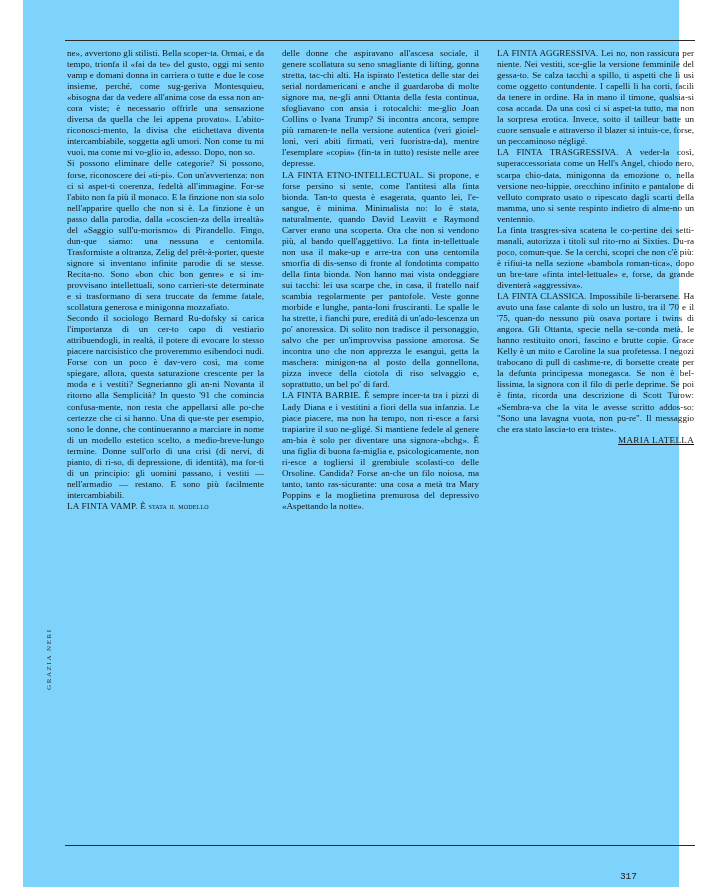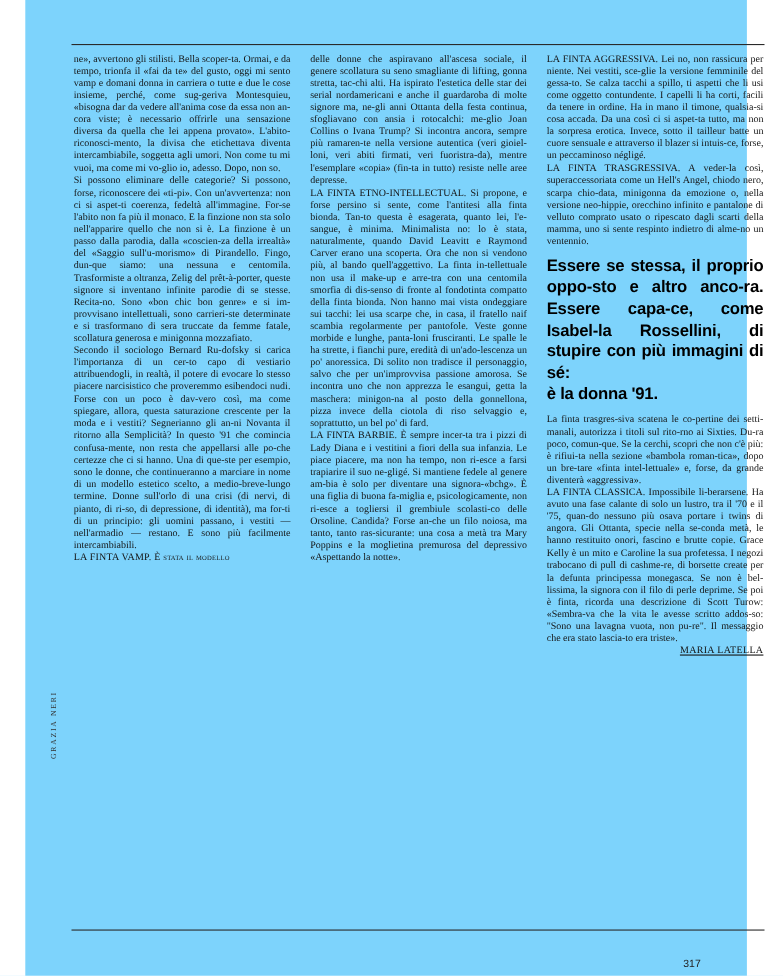--- a/index.html
+++ b/index.html
@@ -92,21 +92,21 @@
     font-size: 7px;
     letter-spacing: 1.6px;
     font-variant: small-caps;
     color: #333;
     white-space: nowrap;
   }
   .folio {
     position: absolute;
     right: 42px;
     top: 871px;
-    font-family: Liberation Sans, sans-serif;
+    font-family: Liberation Mono, monospace;
     font-size: 9.5px;
     color: #222;
   }
   .col .run-in {
     font-variant: small-caps;
     letter-spacing: 0.2px;
   }
   .sig {
     text-align: right;
     font-variant: small-caps;
@@ -134,24 +134,20 @@
     <div class="col">
       <p>delle donne che aspiravano all'ascesa sociale, il genere scollatura su seno smagliante di lifting, gonna stretta, tac-chi alti. Ha ispirato l'estetica delle star dei serial nordamericani e anche il guardaroba di molte signore ma, ne-gli anni Ottanta della festa continua, sfogliavano con ansia i rotocalchi: me-glio Joan Collins o Ivana Trump? Si incontra ancora, sempre più ramaren-te nella versione autentica (veri gioiel-loni, veri abiti firmati, veri fuoristra-da), mentre l'esemplare «copia» (fin-ta in tutto) resiste nelle aree depresse.</p>
       <p class="indent">LA FINTA ETNO-INTELLECTUAL. Si propone, e forse persino si sente, come l'antitesi alla finta bionda. Tan-to questa è esagerata, quanto lei, l'e-sangue, è minima. Minimalista no: lo è stata, naturalmente, quando David Leavitt e Raymond Carver erano una scoperta. Ora che non si vendono più, al bando quell'aggettivo. La finta in-tellettuale non usa il make-up e arre-tra con una centomila smorfia di dis-senso di fronte al fondotinta compatto della finta bionda. Non hanno mai vista ondeggiare sui tacchi: lei usa scarpe che, in casa, il fratello naif scambia regolarmente per pantofole. Veste gonne morbide e lunghe, panta-loni frusciranti. Le spalle le ha strette, i fianchi pure, eredità di un'ado-lescenza un po' anoressica. Di solito non tradisce il personaggio, salvo che per un'improvvisa passione amorosa. Se incontra uno che non apprezza le esangui, getta la maschera: minigon-na al posto della gonnellona, pizza invece della ciotola di riso selvaggio e, soprattutto, un bel po' di fard.</p>
       <p class="indent">LA FINTA BARBIE. È sempre incer-ta tra i pizzi di Lady Diana e i vestitini a fiori della sua infanzia. Le piace piacere, ma non ha tempo, non ri-esce a farsi trapiarire il suo ne-gligé. Si mantiene fedele al genere am-bia è solo per diventare una signora-«bchg». È una figlia di buona fa-miglia e, psicologicamente, non ri-esce a togliersi il grembiule scolasti-co delle Orsoline. Candida? Forse an-che un filo noiosa, ma tanto, tanto ras-sicurante: una cosa a metà tra Mary Poppins e la moglietina premurosa del depressivo «Aspettando la notte».</p>
     </div>
 
     <div class="col">
       <p>LA FINTA AGGRESSIVA. Lei no, non rassicura per niente. Nei vestiti, sce-glie la versione femminile del gessa-to. Se calza tacchi a spillo, ti aspetti che li usi come oggetto contundente. I capelli li ha corti, facili da tenere in ordine. Ha in mano il timone, qualsia-si cosa accada. Da una così ci si aspet-ta tutto, ma non la sorpresa erotica. Invece, sotto il tailleur batte un cuore sensuale e attraverso il blazer si intuis-ce, forse, un peccaminoso négligé.</p>
       <p class="indent">LA FINTA TRASGRESSIVA. A veder-la così, superaccessoriata come un Hell's Angel, chiodo nero, scarpa chio-data, minigonna da emozione o, nella versione neo-hippie, orecchino infinito e pantalone di velluto comprato usato o ripescato dagli scarti della mamma, uno si sente respinto indietro di alme-no un ventennio.</p>
 
-      <div class="pull">
-        <span>Essere se stessa, il proprio oppo-sto e altro anco-ra. Essere capa-ce, come Isabel-la Rossellini, di stupire con più immagini di sé:</span>
-        <span class="last">è la donna '91.</span>
-      </div>
 
       <p>La finta trasgres-siva scatena le co-pertine dei setti-manali, autorizza i titoli sul rito-rno ai Sixties. Du-ra poco, comun-que. Se la cerchi, scopri che non c'è più: è rifiui-ta nella sezione «bambola roman-tica», dopo un bre-tare «finta intel-lettuale» e, forse, da grande diventerà «aggressiva».</p>
       <p>LA FINTA CLASSICA. Impossibile li-berarsene. Ha avuto una fase calante di solo un lustro, tra il '70 e il '75, quan-do nessuno più osava portare i twins di angora. Gli Ottanta, specie nella se-conda metà, le hanno restituito onori, fascino e brutte copie. Grace Kelly è un mito e Caroline la sua profetessa. I negozi trabocano di pull di cashme-re, di borsette create per la defunta principessa monegasca. Se non è bel-lissima, la signora con il filo di perle deprime. Se poi è finta, ricorda una descrizione di Scott Turow: «Sembra-va che la vita le avesse scritto addos-so: "Sono una lavagna vuota, non pu-re". Il messaggio che era stato lascia-to era triste».</p>
       <p class="sig">MARIA LATELLA</p>
     </div>
 
   </div>
 
   <div class="sidetext">GRAZIA NERI</div>
   <div class="folio">317</div>

